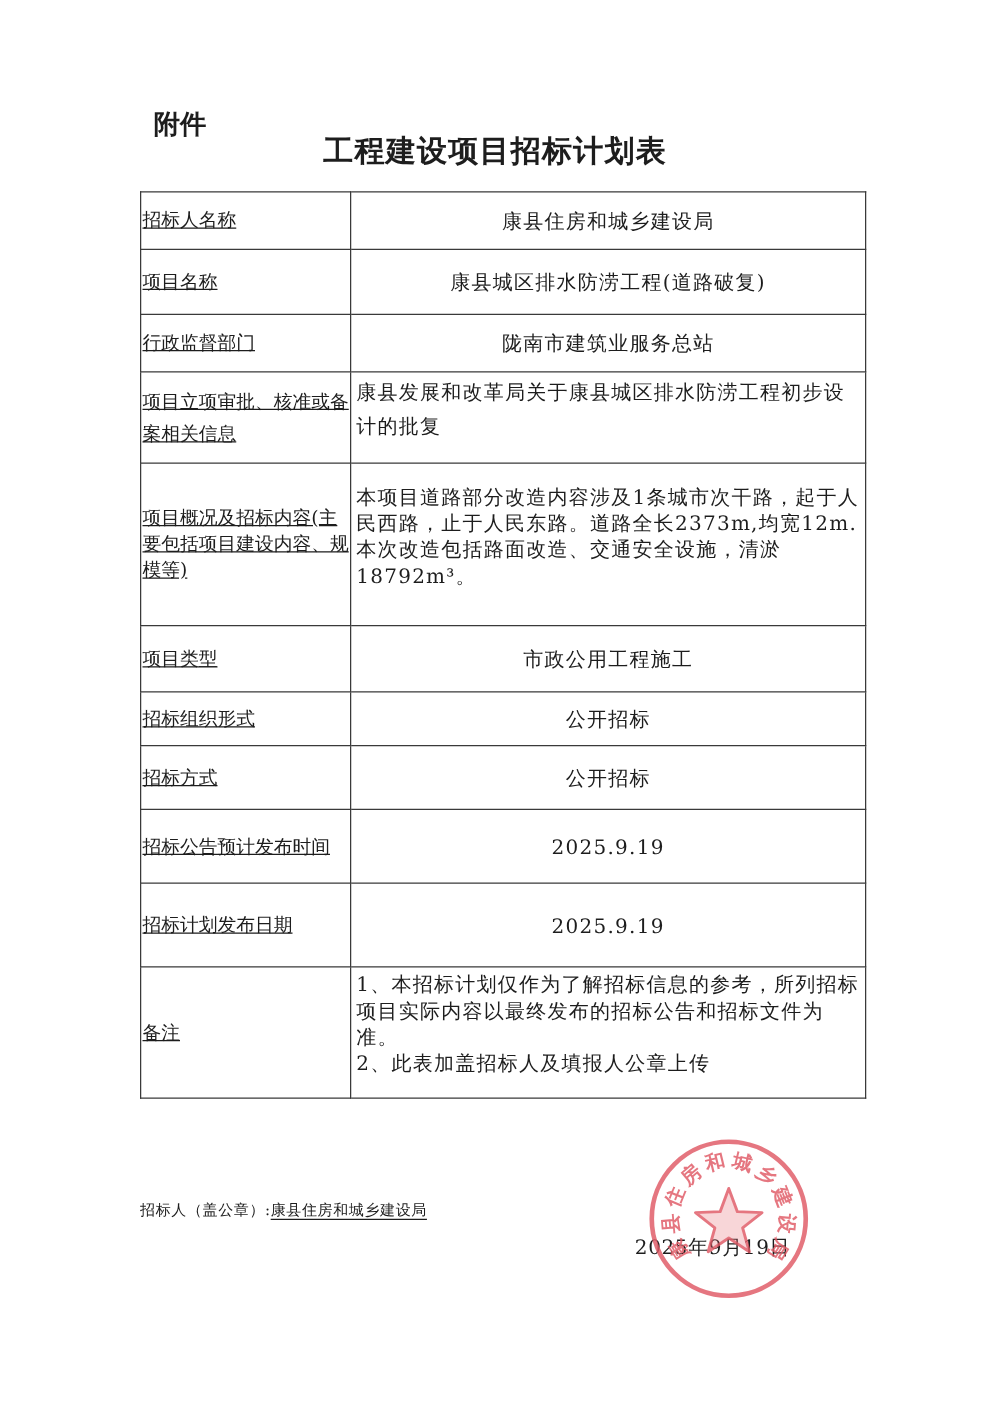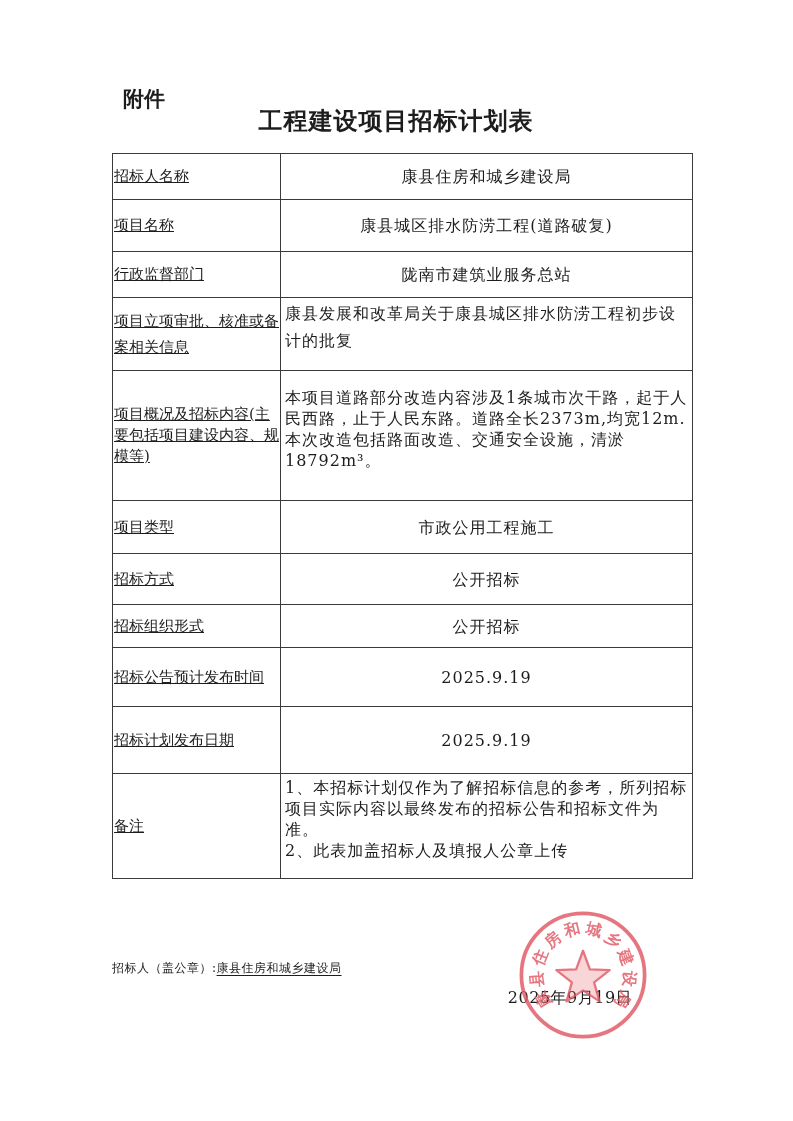--- a/index.html
+++ b/index.html
@@ -109,26 +109,26 @@
           <td class="value-cell align-left">康县发展和改革局关于康县城区排水防涝工程初步设计的批复</td>
         </tr>
         <tr style="height: 130px;">
           <td class="label-cell">项目概况及招标内容(主要包括项目建设内容、规模等)</td>
           <td class="value-cell align-left">本项目道路部分改造内容涉及1条城市次干路，起于人民西路，止于人民东路。道路全长2373m,均宽12m.本次改造包括路面改造、交通安全设施，清淤18792m³。</td>
         </tr>
         <tr style="height: 53px;">
           <td class="label-cell">项目类型</td>
           <td class="value-cell align-center">市政公用工程施工</td>
         </tr>
+        <tr style="height: 43px;">
+          <td class="label-cell">招标组织形式</td>
+          <td class="value-cell align-center">公开招标</td>
+        </tr>
         <tr style="height: 51px;">
           <td class="label-cell">招标方式</td>
-          <td class="value-cell align-center">公开招标</td>
-        </tr>
-        <tr style="height: 43px;">
-          <td class="label-cell">招标组织形式</td>
           <td class="value-cell align-center">公开招标</td>
         </tr>
         <tr style="height: 59px;">
           <td class="label-cell">招标公告预计发布时间</td>
           <td class="value-cell align-center">2025.9.19</td>
         </tr>
         <tr style="height: 67px;">
           <td class="label-cell">招标计划发布日期</td>
           <td class="value-cell align-center">2025.9.19</td>
         </tr>

